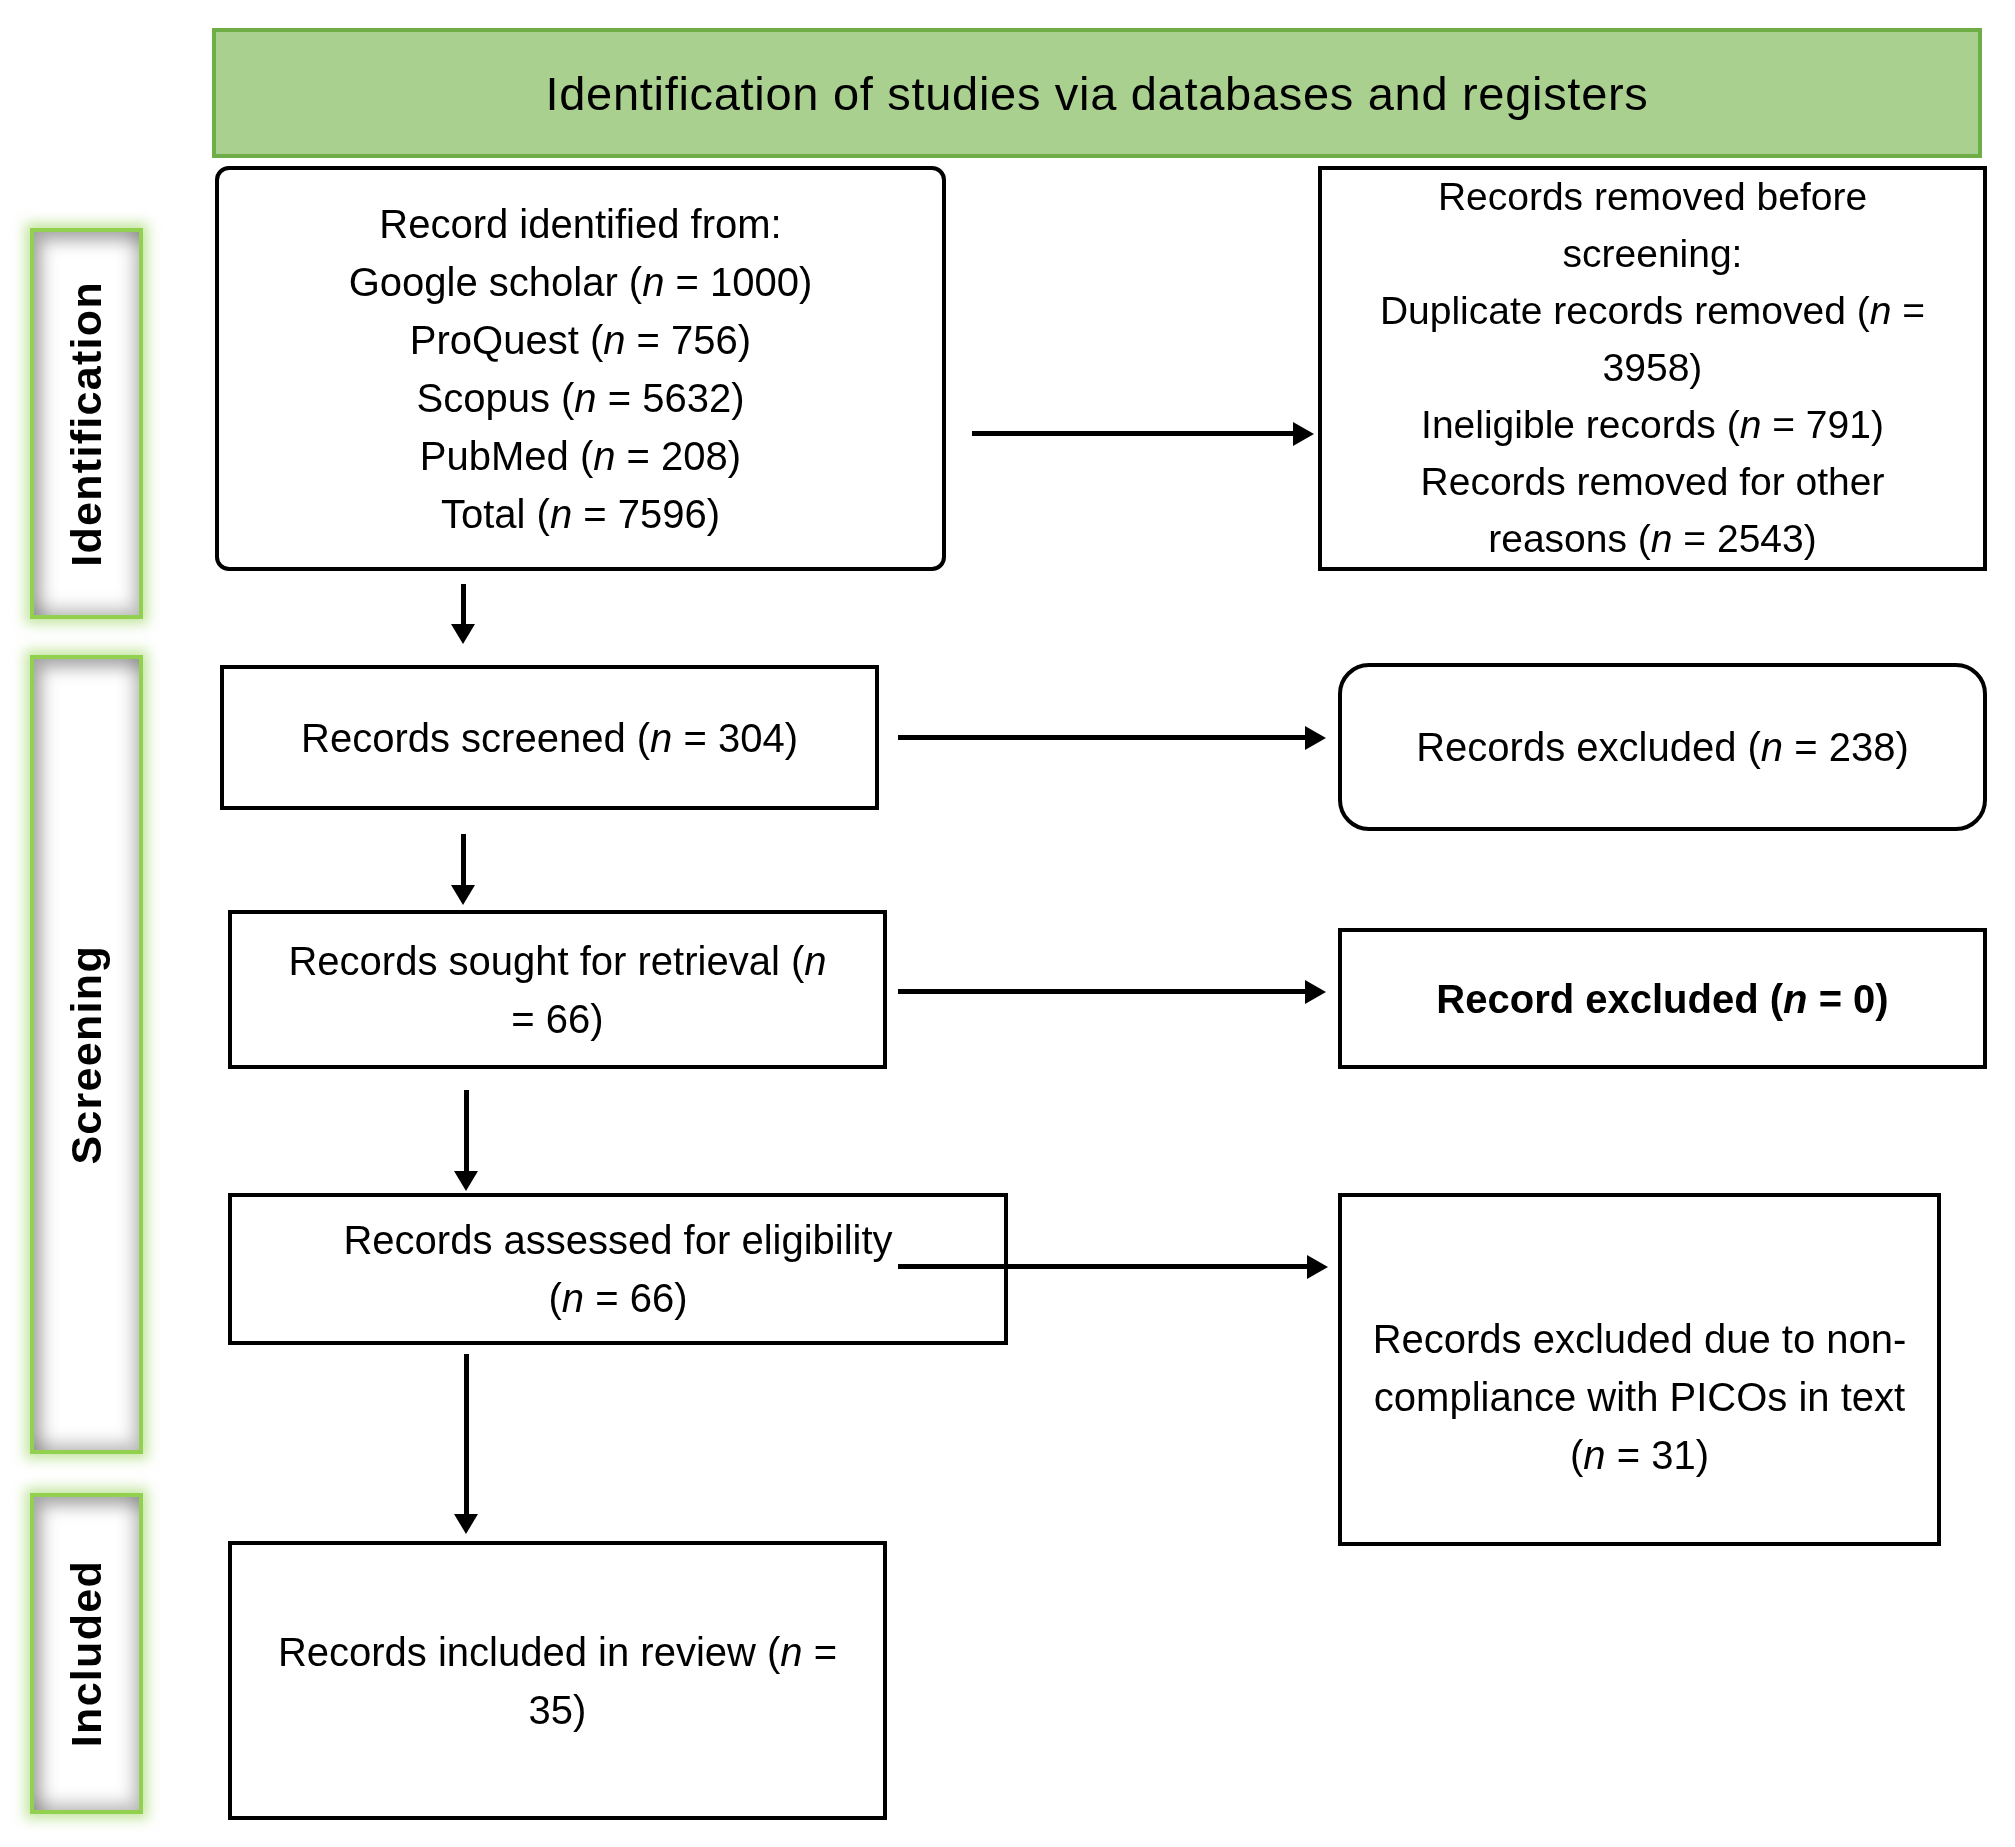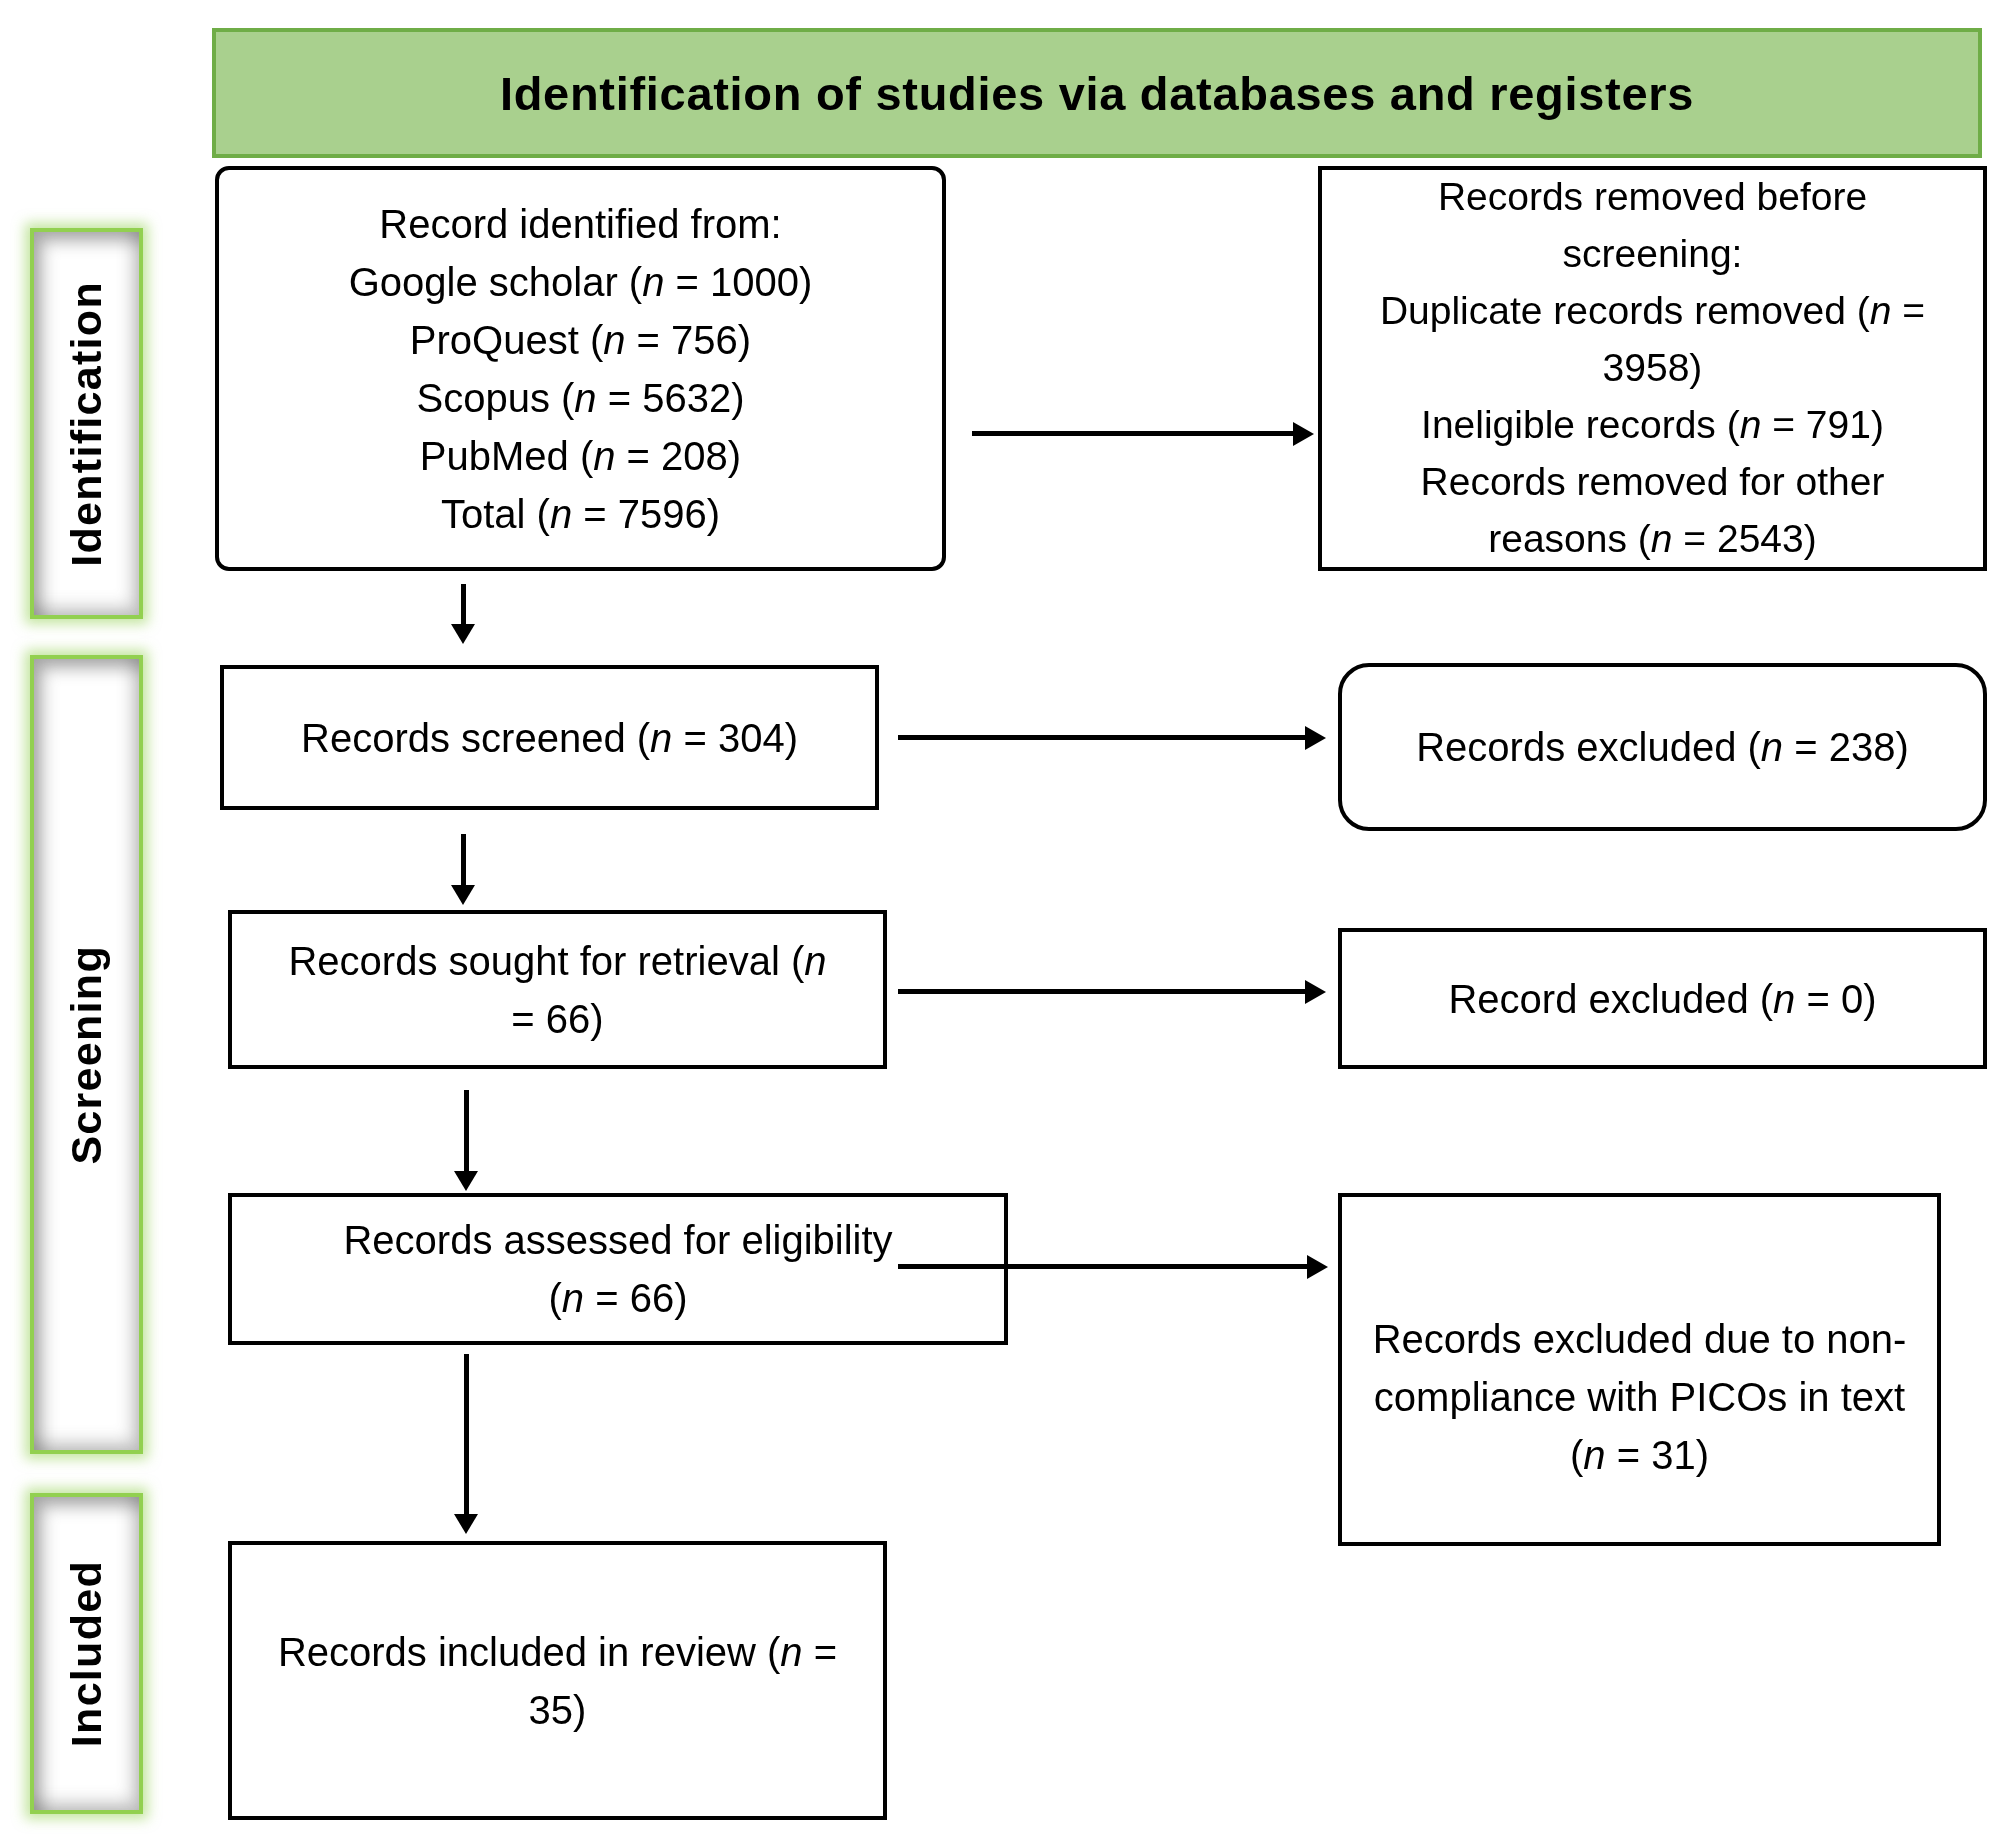--- a/index.html
+++ b/index.html
@@ -9,21 +9,21 @@
     font-family:"Liberation Sans", sans-serif; color:#000;
   }
   .abs { position:absolute; box-sizing:border-box; }
 
   
   .banner {
     left:212px; top:28px; width:1770px; height:130px;
     background:var(--header-fill,#a9d08e);
     border:4px solid var(--header-border,#6fad47);
     display:flex; align-items:center; justify-content:center;
-    font-size:47px; font-weight:bold; letter-spacing:0.7px;
+    font-size:47px; font-weight:normal; letter-spacing:0.7px;
   }
 
   
   .stage {
     left:30px; width:113px;
     background:#ffffff;
     border:4.7px solid var(--stage-border,#92d050);
     box-shadow:
       0 0 12px 5.3px rgba(146,208,80,0.55),
       inset 8px 9.3px 16px rgba(70,70,70,0.45),
@@ -44,21 +44,21 @@
     background:#ffffff;
     display:flex; align-items:center; justify-content:center;
     text-align:center; font-size:40px; line-height:1.45;
   }
   .box i { font-style:italic; }
   #box-identified          { left:215px;  top:166px;  width:731px; height:405px;border-radius:14px; }
   #box-removed             { left:1318px; top:166px;  width:669px; height:405px; font-size:39px; line-height:1.46;align-items:center; }
   #box-screened            { left:220px;  top:665px; width:659px;  height:145px; }
   #box-excluded-screening  { left:1338px; top:663px;  width:649px;  height:168px;border-radius:31px; }
   #box-sought              { left:228px;  top:910px; width:659px;  height:159px; }
-  #box-excluded-retrieval  { left:1338px; top:928px; width:649px;  height:141px; }
+  #box-excluded-retrieval  { left:1338px; top:928px; width:649px;  height:141px;font-weight:bold; }
   #box-assessed            { left:228px;  top:1193px; width:780px;  height:152px; }
   #box-excluded-pico       { left:1338px; top:1193px; width:603px;  height:353px; padding-top:55px; }
   #box-included            { left:228px;  top:1541px; width:659px;  height:279px; }
 
   
   .harrow { height:5.3px; background:#000; }
   .harrow::after {
     content:""; position:absolute; right:-21px; top:50%; transform:translateY(-50%);
     width:0; height:0;
     border-left:21px solid #000; border-top:12.6px solid transparent; border-bottom:12.6px solid transparent;

